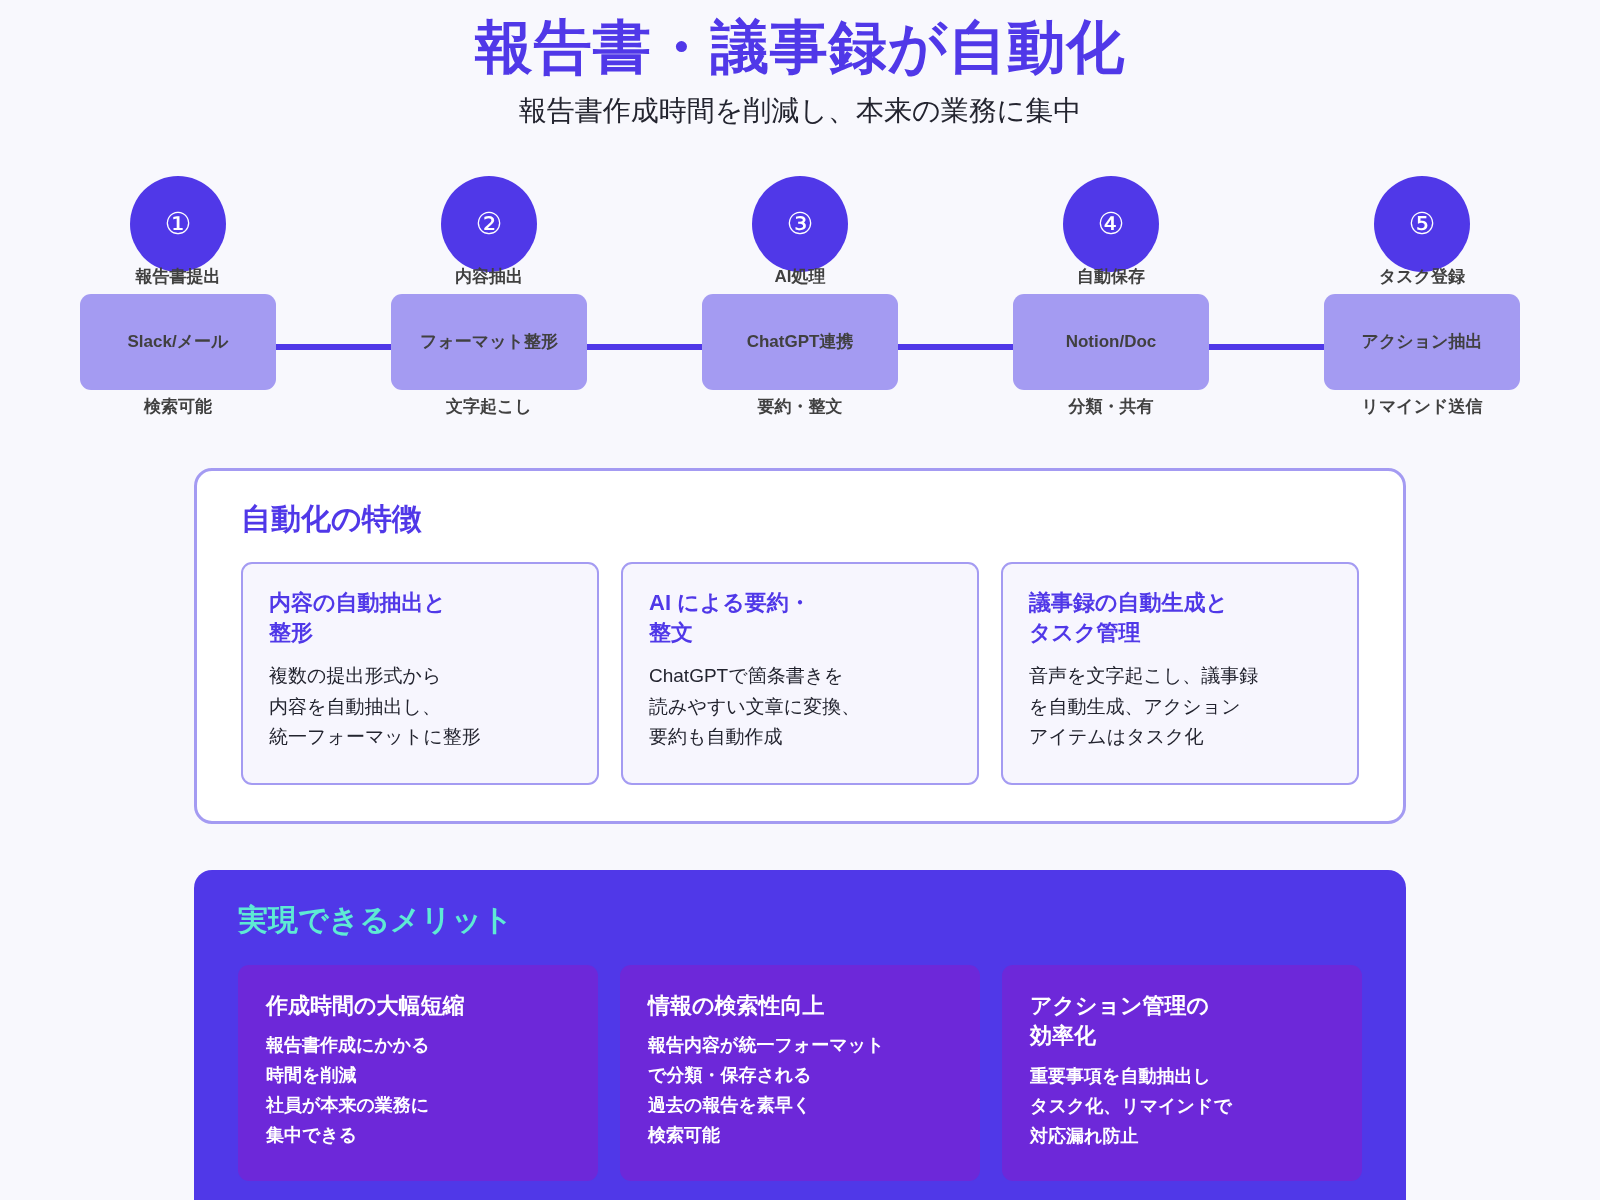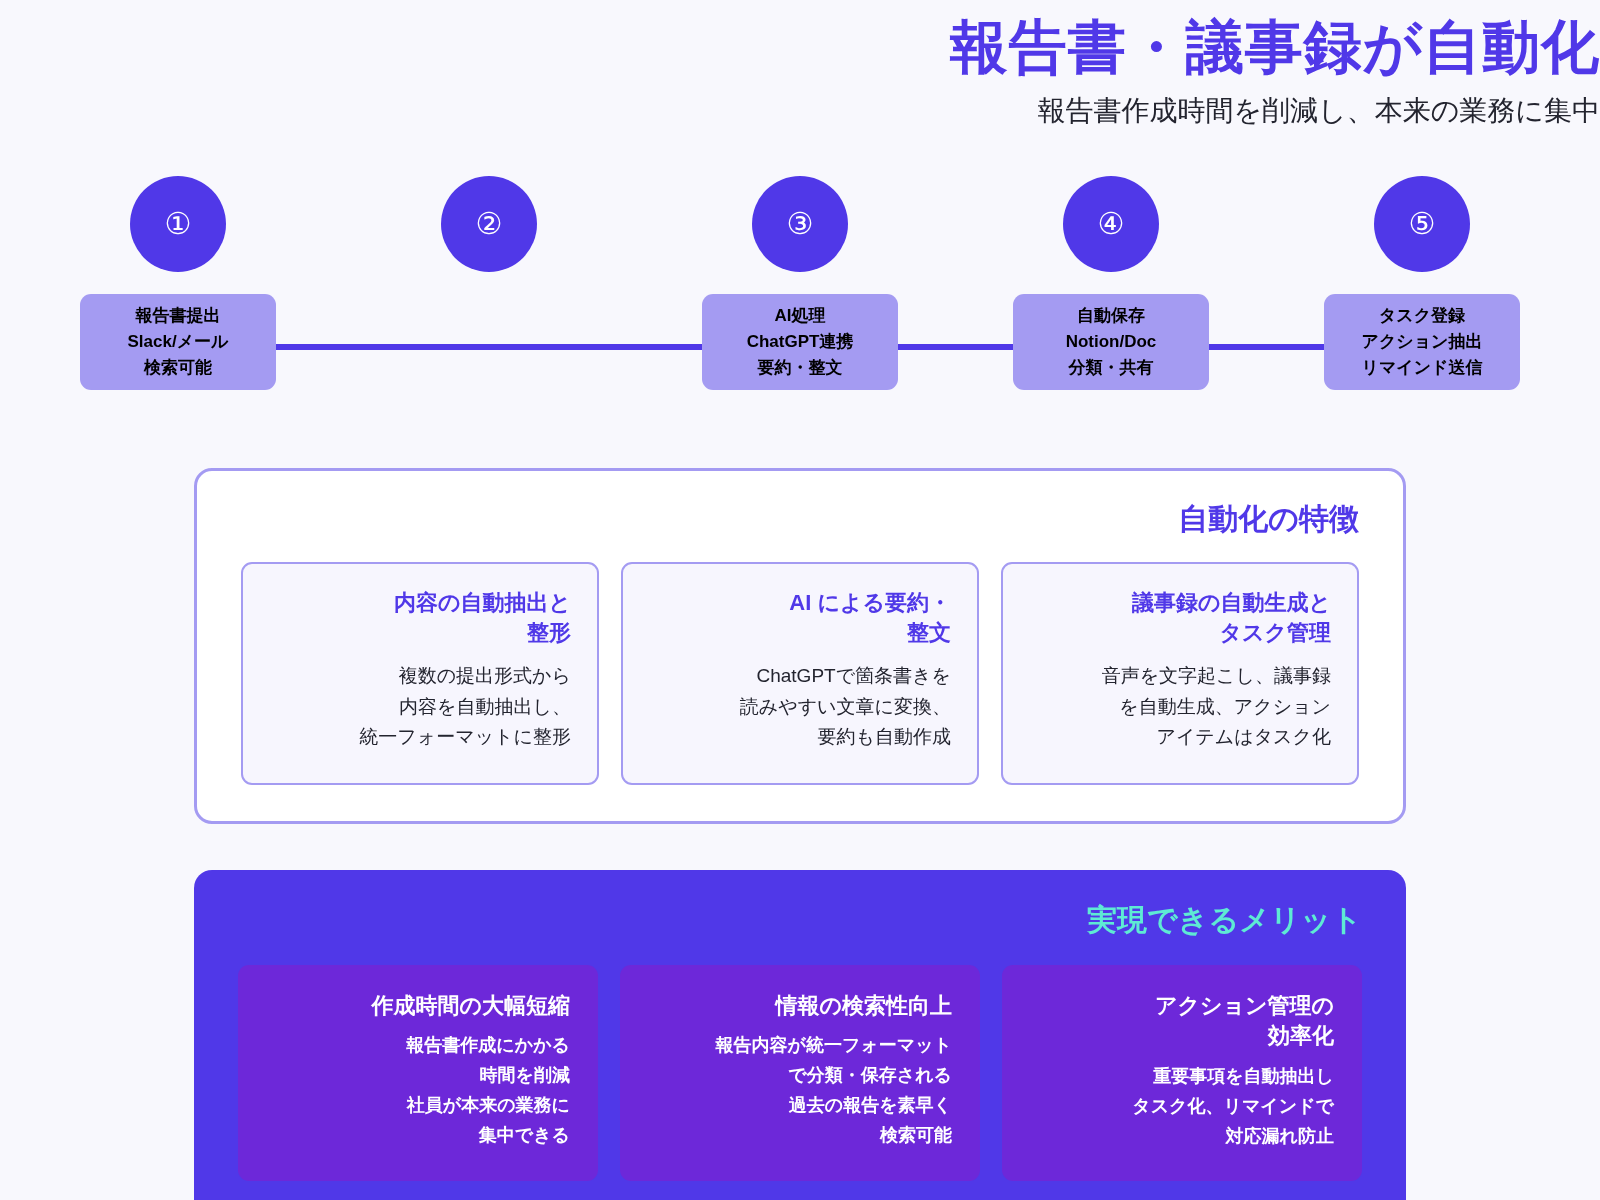--- a/index.html
+++ b/index.html
@@ -1,15 +1,15 @@
 <!DOCTYPE html>
 <html lang="ja"><head>
 <meta charset="utf-8">
 <style>
-  * { box-sizing: border-box; margin: 0; padding: 0; text-align: right; }
+  * { box-sizing: border-box; margin: 0; padding: 0; }
 
   html, body {
     width: 1600px;
     height: 1200px;
   }
 
   body {
     background: #f8f8fd;
     font-family: "Liberation Sans", "DejaVu Sans", sans-serif;
     color: #1f2030;
@@ -79,27 +79,28 @@
     line-height: 1;
     font-weight: 400;
     flex: 0 0 auto;
   }
   .step-card {
     margin-top: 22px;
     width: 196px;
     height: 96px;
     border-radius: 11px;
     background: #a49bf2;
-    color: #000000;
+    color: #404040;
     display: flex;
     flex-direction: column;
     align-items: center;
     justify-content: center;
     text-align: center;
     padding: 4px 6px;
+    gap: 39px;
   }
   .step-card .line {
     font-size: 17px;
     line-height: 1.55;
     font-weight: 700;
     white-space: nowrap;
   }
 
   
   .panel {
@@ -192,20 +193,25 @@
       <div class="step-circle">①</div>
       <div class="step-card">
         <div class="line">報告書提出</div>
         <div class="line">Slack/メール</div>
         <div class="line">検索可能</div>
       </div>
     </div>
 
     <div class="step">
       <div class="step-circle">②</div>
+      <div class="step-card">
+        <div class="line">内容抽出</div>
+        <div class="line">フォーマット整形</div>
+        <div class="line">文字起こし</div>
+      </div>
     </div>
 
     <div class="step">
       <div class="step-circle">③</div>
       <div class="step-card">
         <div class="line">AI処理</div>
         <div class="line">ChatGPT連携</div>
         <div class="line">要約・整文</div>
       </div>
     </div>

